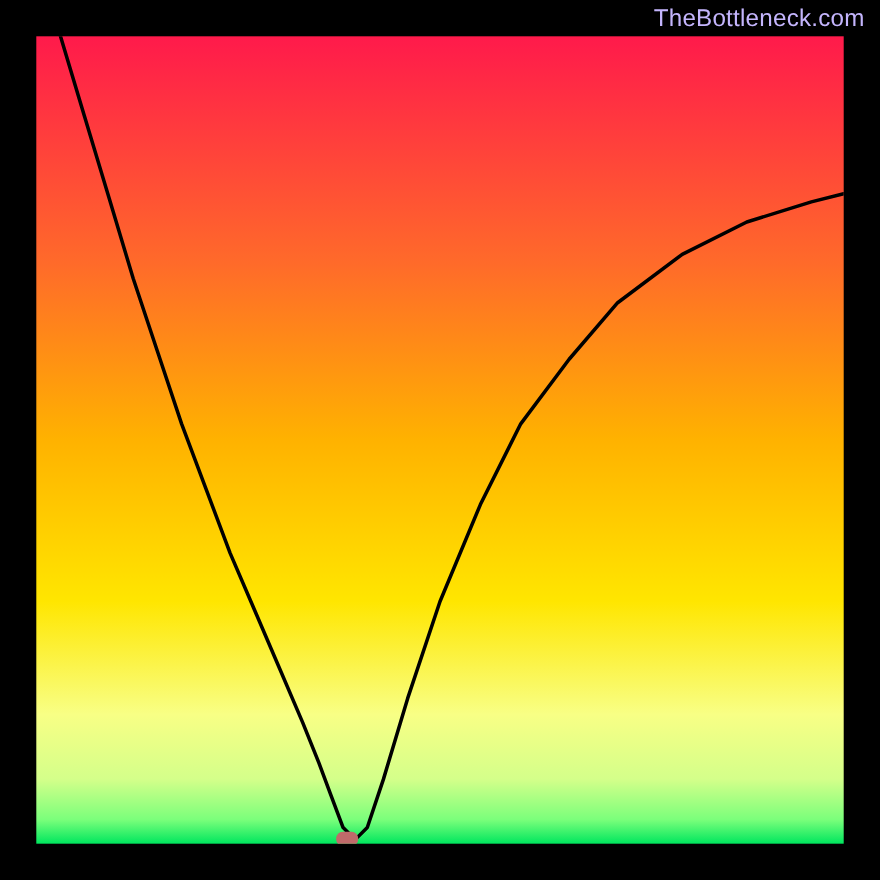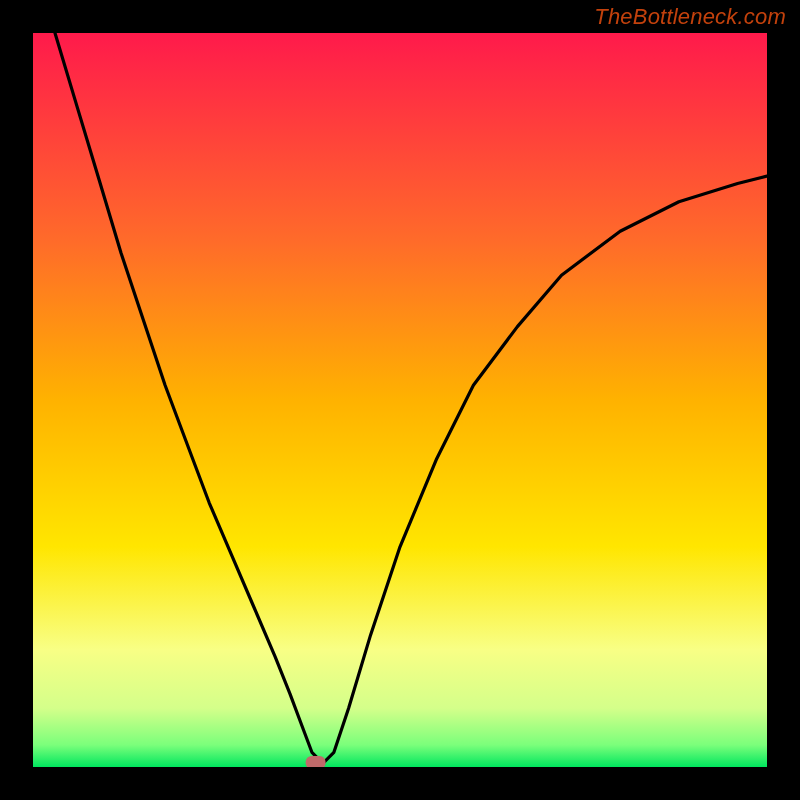--- a/index.html
+++ b/index.html
@@ -16,26 +16,25 @@
     width: 800px;
     height: 800px;
   }
   svg {
     display: block;
   }
   .attribution {
     position: absolute;
     top: 4px;
     right: 14px;
-    color: #c2410c;
+    color: #c4b5fd;
     font-size: 22px;
     font-weight: 400;
     letter-spacing: 0.2px;
     user-select: none;
-    font-style: italic;
   }
 </style>
 </head>
 <body>
 
 <div class="canvas-wrap">
 
   <svg width="800" height="800" viewBox="0 0 800 800">
     <defs>
       <linearGradient id="bg-grad" x1="0" y1="0" x2="0" y2="1">

